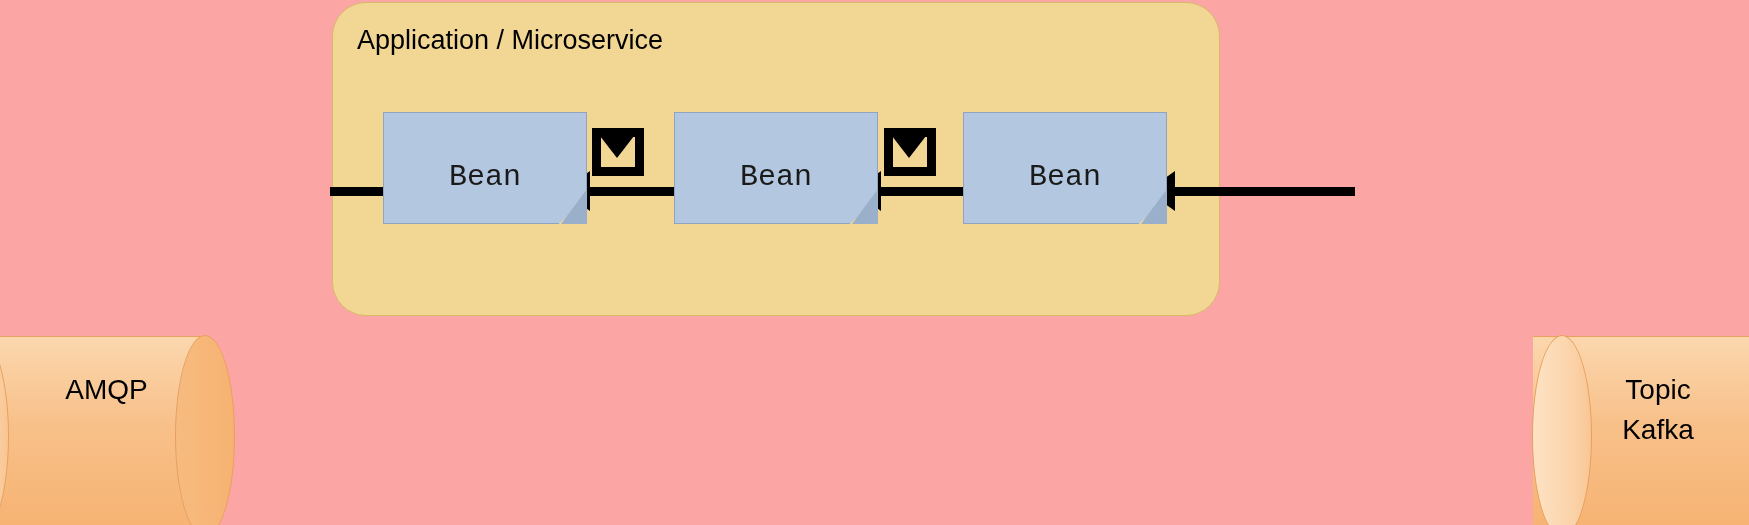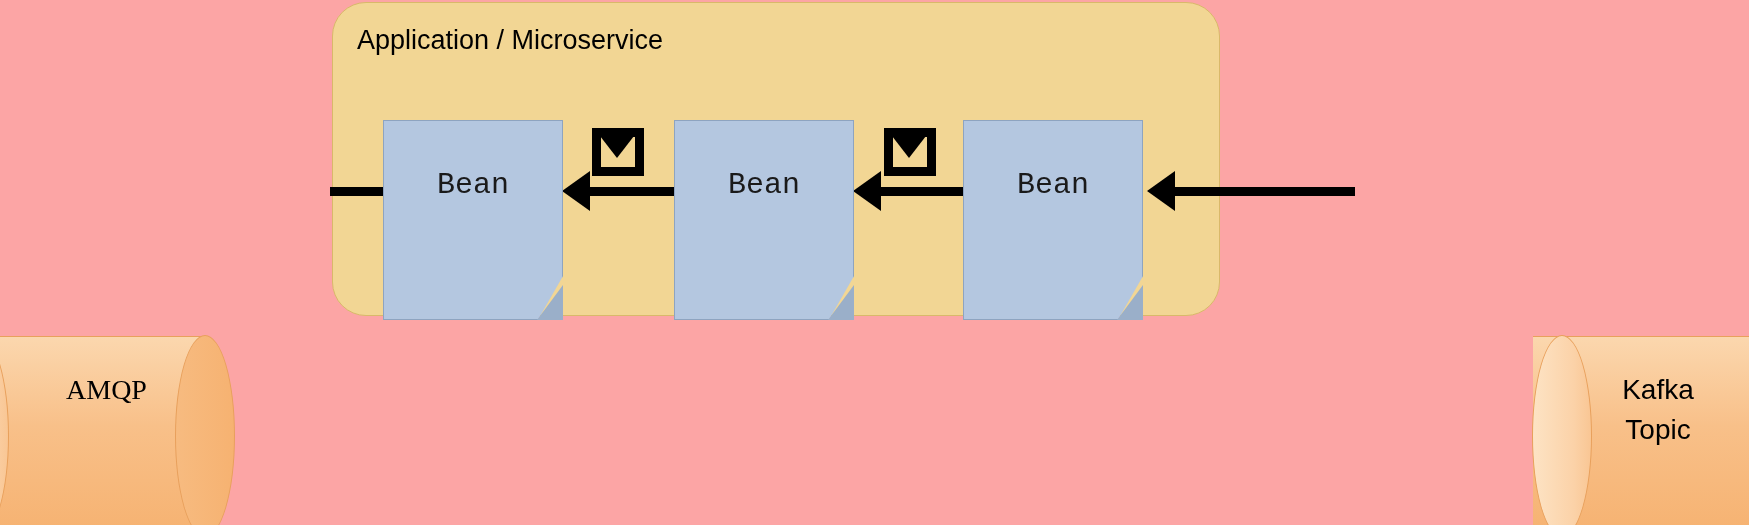--- a/index.html
+++ b/index.html
@@ -34,23 +34,24 @@
     top: 22px;
     font-size: 27px;
     color: #000000;
     letter-spacing: 0px;
     white-space: nowrap;
   }
 
   
   .bean {
     position: absolute;
-    top: 120px;
+    top: 112px;
     width: 180px;
-    height: 200px;
+    height: 112px;
+    padding-left: 24px;
   }
   .bean .paper {
     position: absolute;
     inset: 0;
     background: #b4c7e0;
     border: 1px solid #8ea4c0;
     box-sizing: border-box;
     -webkit-clip-path: polygon(0 0, 100% 0, 100% 78%, 86% 100%, 0 100%);
     clip-path: polygon(0 0, 100% 0, 100% 78%, 86% 100%, 0 100%);
   }
@@ -173,21 +174,21 @@
     top: 34px;
     text-align: center;
     font-size: 28px;
     line-height: 40px;
     color: #000000;
   }
   #cyl-amqp {
     left: -50px;
     width: 255px;
   }
-  #cyl-amqp .cyl-label { left: 58px; right: 0; font-family: Liberation Serif, serif; }
+  #cyl-amqp .cyl-label { left: 58px; right: 0; }
   #cyl-kafka {
     left: 1533px;
     width: 255px;
   }
   #cyl-kafka .cyl-label { left: 35px; right: 40px; }
 </style>
 </head>
 <body>
 
 <div id="canvas">
@@ -240,18 +241,18 @@
     <div class="cyl-label">
       <div>AMQP</div>
     </div>
   </div>
 
   <div class="cylinder" id="cyl-kafka">
     <div class="cyl-body"></div>
 
     <div class="cyl-cap-left"></div>
     <div class="cyl-label">
+      <div>Topic</div>
       <div>Kafka</div>
-      <div>Topic</div>
     </div>
   </div>
 
 </div>
 
 </body></html>

